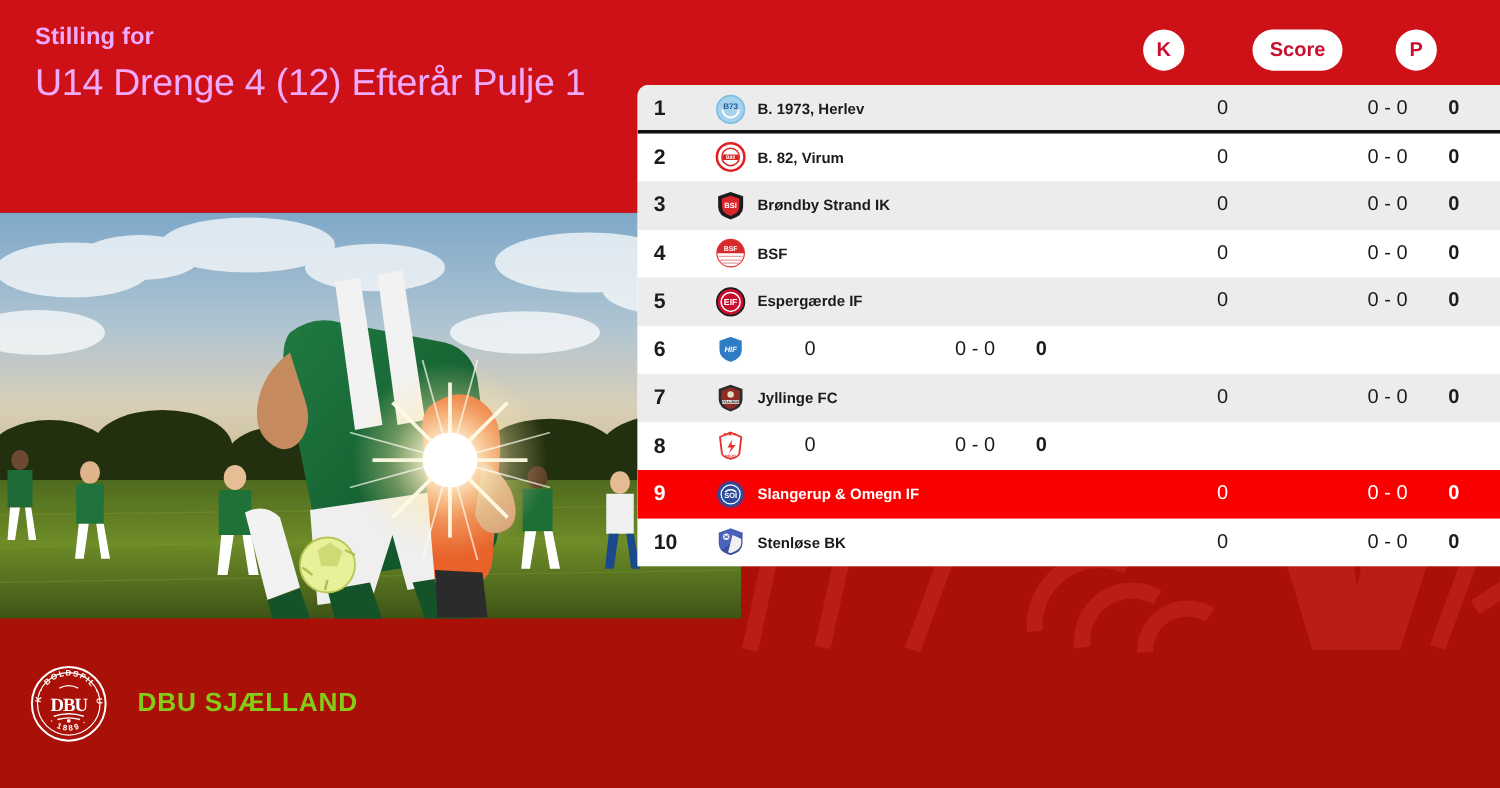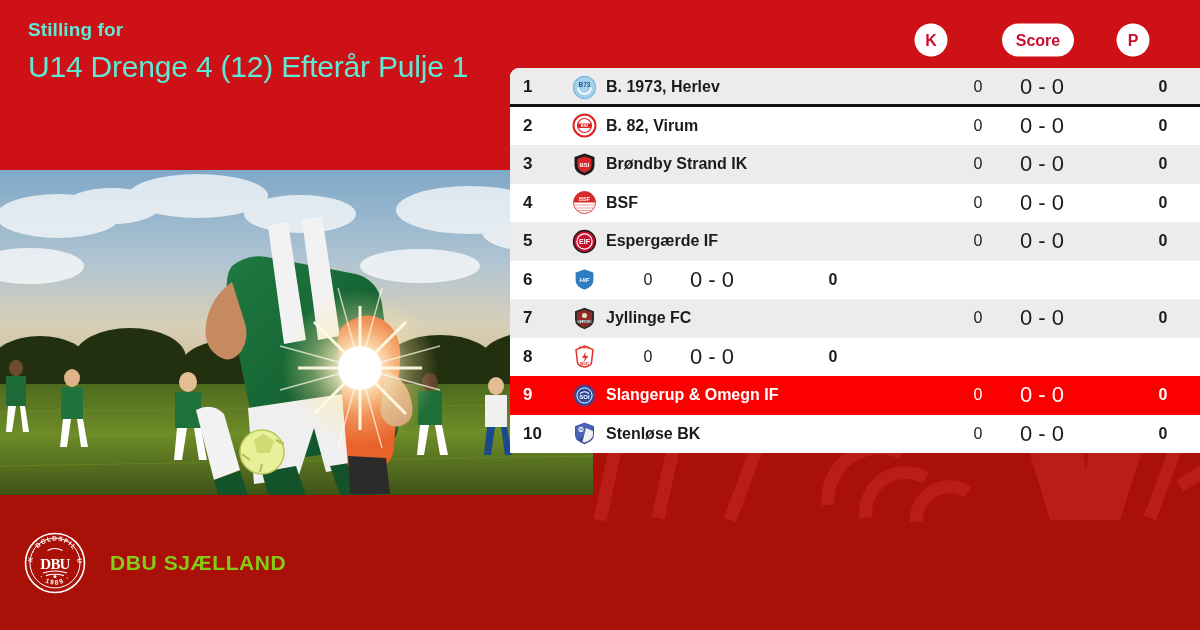--- a/index.html
+++ b/index.html
@@ -20,21 +20,21 @@
 
   
   #top-band {
     position:absolute; left:0; top:0; width:1200px; height:170px;
     background:#CE1117;
   }
 
   
   #header-block {
     position:absolute; left:28px; top:18px; width:470px;
-    color:#5eead4;
+    color:#f0abfc;
   }
   #kicker {
     font-size:19px; font-weight:bold; letter-spacing:.1px;
     line-height:1.25; margin-bottom:7px;
   }
   #headline {
     font-size:30px; font-weight:normal; line-height:1.22;
     letter-spacing:-.2px;
   }
 
@@ -66,31 +66,31 @@
   }
   .c-rank {
     width:52px; padding-left:13px;
     font-size:17px; font-weight:bold; color:#1b1b1b;
   }
   .c-crest {
     width:44px; display:flex; align-items:center; justify-content:center;
   }
   .c-crest svg { display:block; }
   .c-team {
-    flex:1; font-size:16px; font-weight:bold; color:#1b1b1b;
+    flex:1; font-size:12px; font-weight:bold; color:#1b1b1b;
     white-space:nowrap; overflow:hidden; text-overflow:ellipsis;
     padding-right:6px;
   }
   .c-k {
     width:84px; text-align:center;
     font-size:16px; color:#1b1b1b;
   }
   .c-score {
-    width:106px; text-align:left;
-    font-size:22px; color:#1b1b1b;
+    width:106px; text-align:right;
+    font-size:16px; color:#1b1b1b;
   }
   .c-p {
     width:74px; text-align:center;
     font-size:16px; font-weight:bold; color:#1b1b1b;
   }
   .trow.hl .c-rank,
   .trow.hl .c-team,
   .trow.hl .c-k,
   .trow.hl .c-score,
   .trow.hl .c-p { color:#ffffff; }

